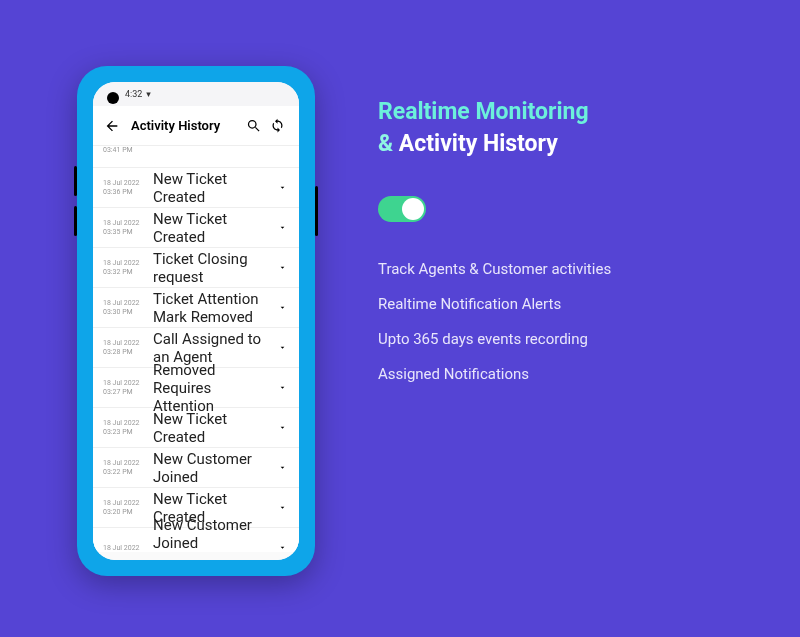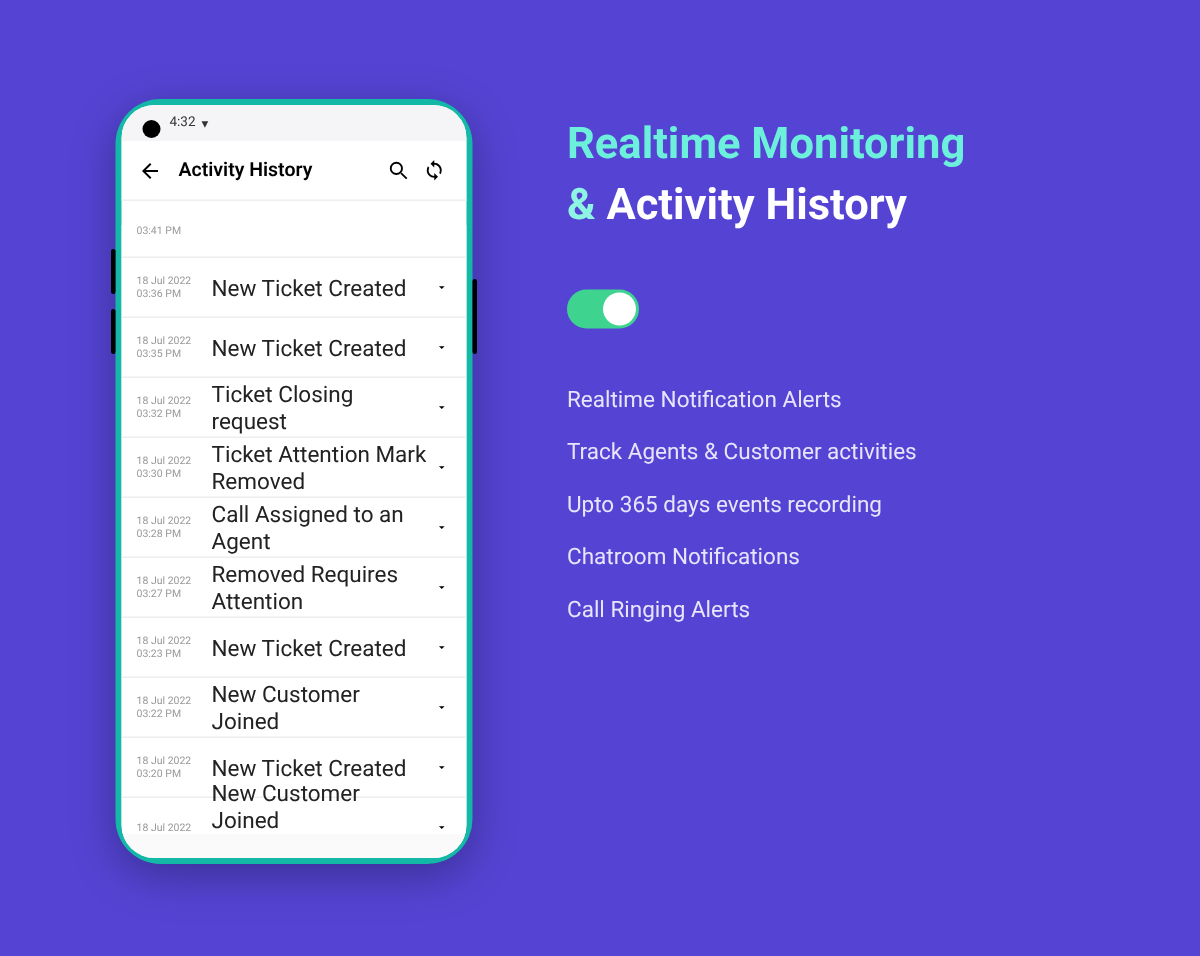--- a/index.html
+++ b/index.html
@@ -10,23 +10,23 @@
     font-family: -apple-system, BlinkMacSystemFont, "Segoe UI", Roboto, sans-serif;
     position: relative;
     overflow: hidden;
   }
   .phone {
     position: absolute;
     left: 77px;
     top: 66px;
     width: 238px;
     height: 510px;
-    background: #14b8a6;
+    background: #0ea5e9;
     border-radius: 30px;
-    padding: 4px;
+    padding: 16px;
     box-shadow: 0 8px 30px rgba(0,0,0,0.3);
   }
   .phone-side-btn {
     position: absolute;
     background: #000;
     border-radius: 2px;
   }
   .btn-left-1 { left: -3px; top: 100px; width: 3px; height: 30px; }
   .btn-left-2 { left: -3px; top: 140px; width: 3px; height: 30px; }
   .btn-right-1 { right: -3px; top: 120px; width: 3px; height: 50px; }
@@ -86,21 +86,20 @@
     width: 24px;
     height: 24px;
     display: flex;
     align-items: center;
     justify-content: center;
   }
   .list {
     height: calc(100% - 64px);
     overflow: hidden;
     background: #fafafa;
-    margin-top: 16px;
   }
   .list-row {
     display: flex;
     align-items: center;
     padding: 8px 10px;
     border-bottom: 1px solid #eee;
     background: #fff;
     height: 40px;
   }
   .list-row.partial-top {
@@ -139,24 +138,25 @@
 
   
   .marketing {
     position: absolute;
     left: 378px;
     top: 76px;
     width: 380px;
     color: #fff;
   }
   .headline {
-    font-size: 29px;
+    font-size: 23px;
     font-weight: 700;
     line-height: 1.4;
     margin-bottom: 36px;
+    margin-top: 20px;
   }
   .hl1 { color: #6cf0db; }
   .amp { color: #8ff5e3; font-weight: 700; }
   .hl2 { color: #fff; }
   .toggle {
     width: 48px;
     height: 26px;
     background: #3ed490;
     border-radius: 13px;
     position: relative;
@@ -332,19 +332,18 @@
 <div class="marketing">
   <div class="headline">
     <span class="hl1">Realtime Monitoring</span><br>
     <span class="amp">&amp;</span>
     <span class="hl2">Activity History</span>
   </div>
   <div class="toggle">
     <div class="toggle-knob"></div>
   </div>
   <ul class="feature-list" id="feature-list">
+      <li>Track Agents &amp; Customer activities</li>
       <li>Realtime Notification Alerts</li>
-      <li>Track Agents &amp; Customer activities</li>
       <li>Upto 365 days events recording</li>
-      <li>Chatroom Notifications</li>
-      <li>Call Ringing Alerts</li>
+      <li>Assigned Notifications</li>
     </ul>
 </div>
 
 </body></html>

